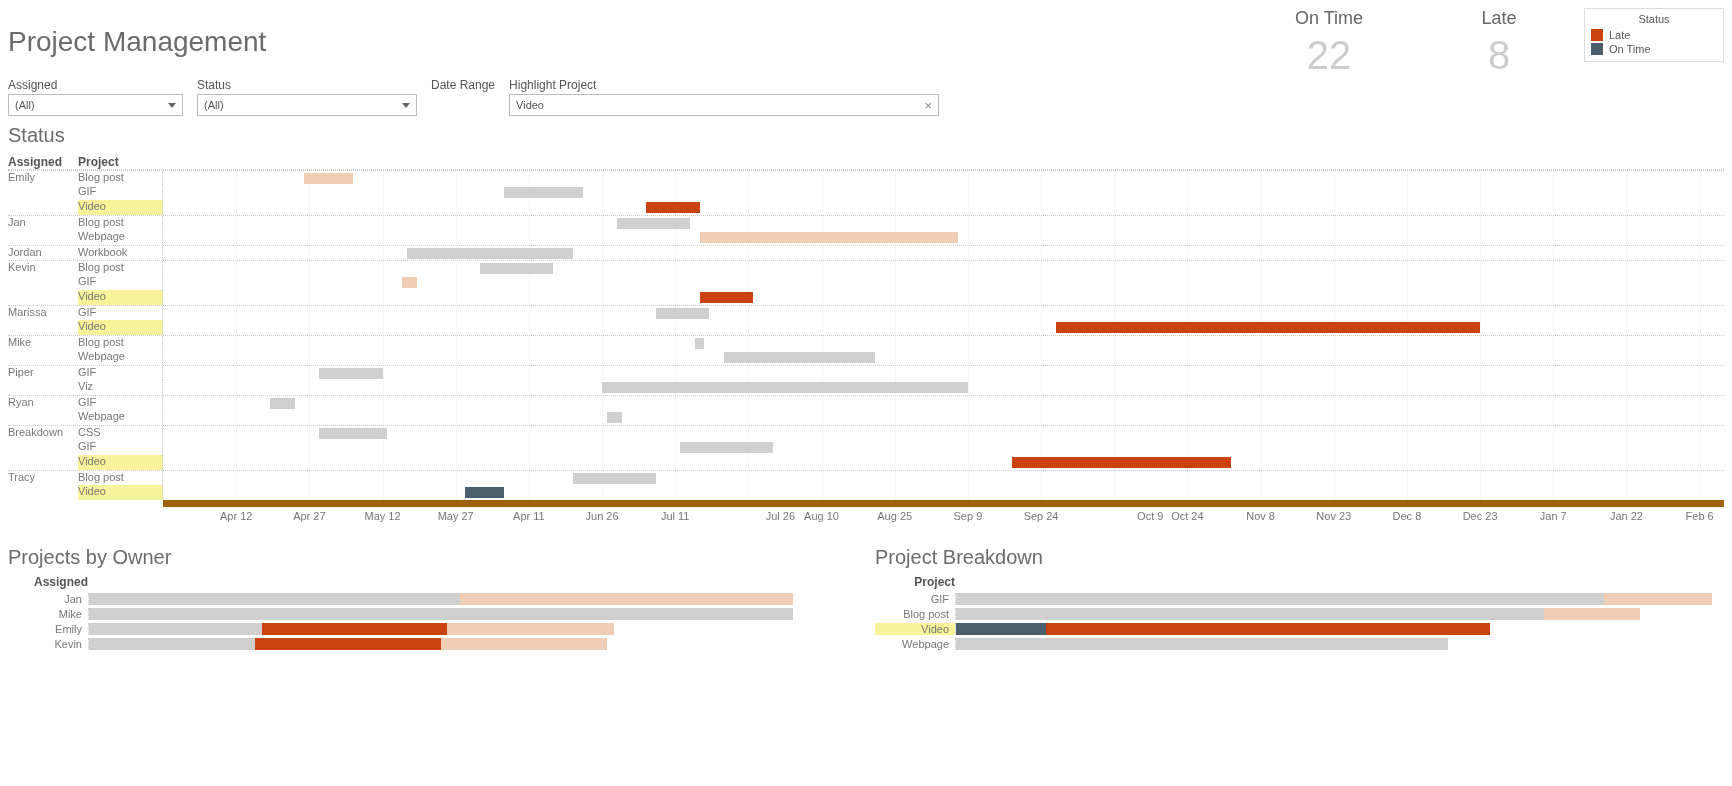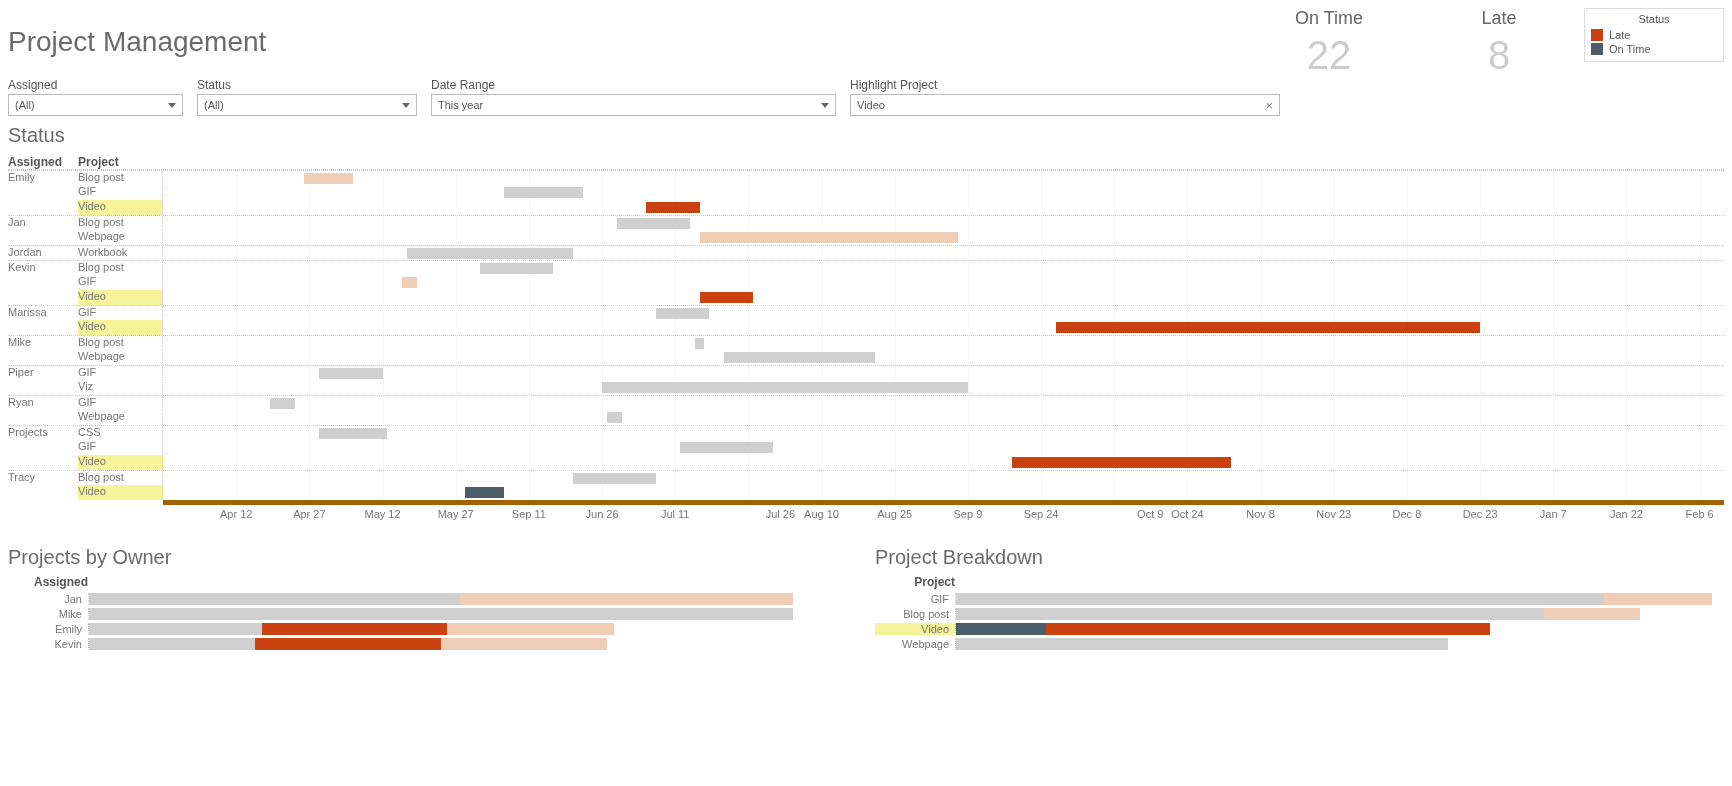--- a/index.html
+++ b/index.html
@@ -114,21 +114,21 @@
   }
   .bar {
     position: absolute;
     top: 2px;
     height: 11px;
   }
   .axis {
     position: relative;
     height: 20px;
     margin-left: 155px;
-    border-top: 5px solid #a16207;
+    border-top: 7px solid #a16207;
   }
   .tick {
     position: absolute;
     top: 3px;
     font-size: 11px;
     color: #777;
     transform: translateX(-50%);
     white-space: nowrap;
   }
   .gridline {
@@ -220,24 +220,20 @@
   </div>
   <div class="filter">
     <label>Status</label>
     <div class="select" style="width: 220px;">
       <span>(All)</span>
       <span class="caret"></span>
     </div>
   </div>
   <div class="filter">
     <label>Date Range</label>
-    <div class="select" style="width: 405px;">
-      <span>This year</span>
-      <span class="caret"></span>
-    </div>
   </div>
   <div class="filter">
     <label>Highlight Project</label>
     <div class="search" style="width: 430px;">
       <span>Video</span>
       <span class="close-x">×</span>
     </div>
   </div>
 </div>
 
@@ -386,21 +382,21 @@
         </div>
       </div>
       <div class="gantt-row">
         <div class="cell-assigned"></div>
         <div class="cell-project">Webpage</div>
         <div class="plot">
           <div class="bar" style="left: 28.4375%; width: 0.9375%; background: rgb(207, 207, 207);"></div>
         </div>
       </div>
       <div class="gantt-row person-sep">
-        <div class="cell-assigned">Projects</div>
+        <div class="cell-assigned">Breakdown</div>
         <div class="cell-project">CSS</div>
         <div class="plot">
           <div class="bar" style="left: 10%; width: 4.375%; background: rgb(207, 207, 207);"></div>
         </div>
       </div>
       <div class="gantt-row">
         <div class="cell-assigned"></div>
         <div class="cell-project">GIF</div>
         <div class="plot">
           <div class="bar" style="left: 33.125%; width: 5.9375%; background: rgb(207, 207, 207);"></div>
@@ -426,21 +422,21 @@
         <div class="plot">
           <div class="bar" style="left: 19.375%; width: 2.5%; background: rgb(74, 93, 107);"></div>
         </div>
       </div>
     </div>
   <div class="axis" id="gantt-axis">
       <div class="tick" style="left: 4.6875%;">Apr 12</div>
       <div class="tick" style="left: 9.375%;">Apr 27</div>
       <div class="tick" style="left: 14.0625%;">May 12</div>
       <div class="tick" style="left: 18.75%;">May 27</div>
-      <div class="tick" style="left: 23.4375%;">Sep 11</div>
+      <div class="tick" style="left: 23.4375%;">Apr 11</div>
       <div class="tick" style="left: 28.125%;">Jun 26</div>
       <div class="tick" style="left: 32.8125%;">Jul 11</div>
       <div class="tick" style="left: 37.5%; margin-left: 32px;">Jul 26</div>
       <div class="tick" style="left: 42.1875%;">Aug 10</div>
       <div class="tick" style="left: 46.875%; text-align: center;">Aug 25</div>
       <div class="tick" style="left: 51.5625%;">Sep 9</div>
       <div class="tick" style="left: 56.25%; text-align: right;">Sep 24</div>
       <div class="tick" style="left: 60.9375%; margin-left: 36px;">Oct 9</div>
       <div class="tick" style="left: 65.625%;">Oct 24</div>
       <div class="tick" style="left: 70.3125%;">Nov 8</div>

